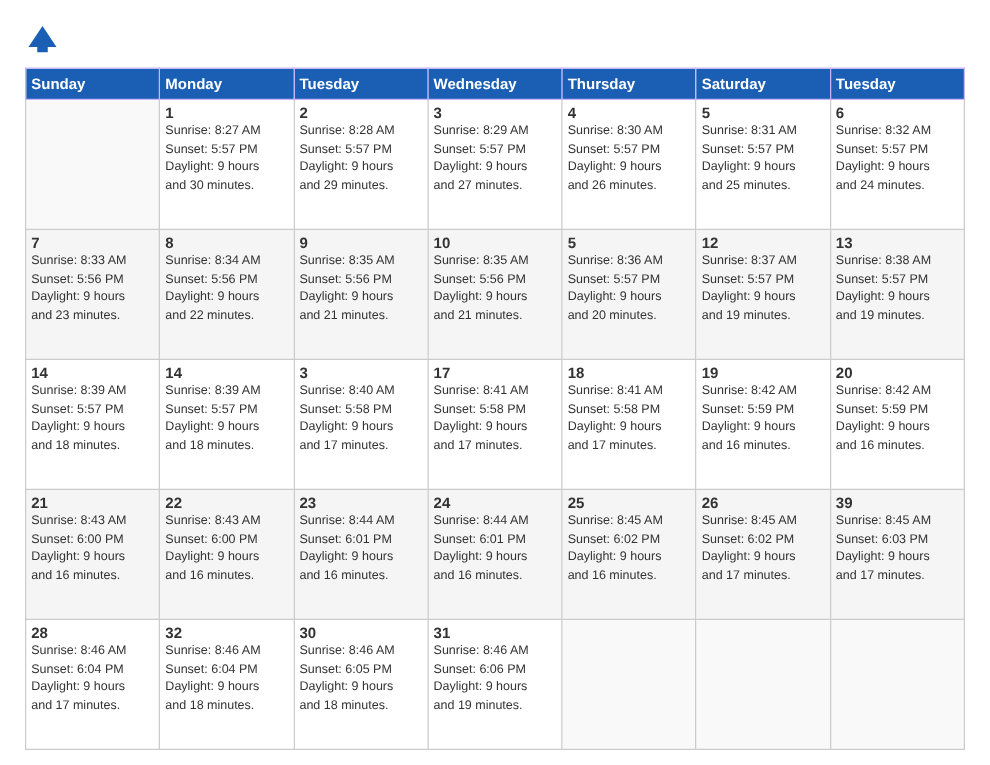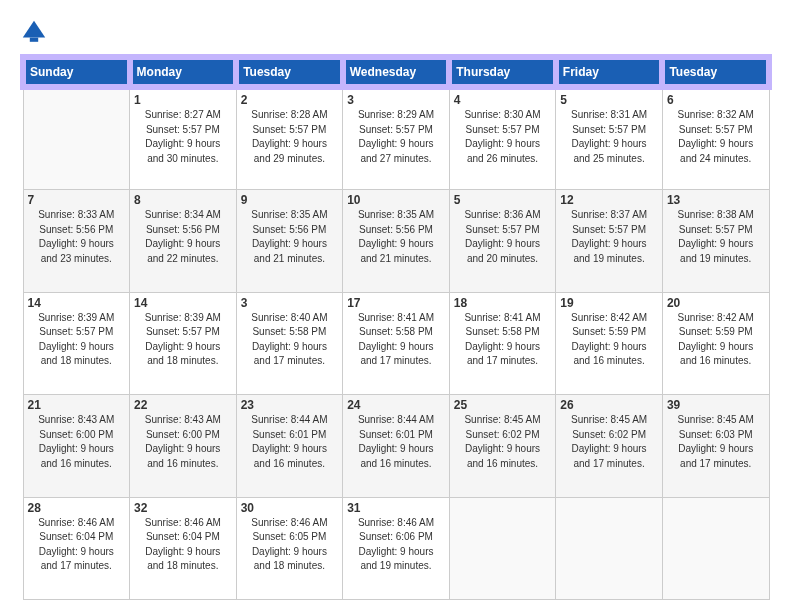--- a/index.html
+++ b/index.html
@@ -59,21 +59,21 @@
       width: 100%;
       table-layout: fixed;
     }
     .calendar th {
       background-color: #1a5fb4;
       color: #fff;
       font-size: 12px;
       font-weight: bold;
       padding: 5px 4px;
       text-align: left;
-      border: 6px solid #c4b5fd;
+      border: 1px solid #c4b5fd;
     }
     .calendar td {
       border: 1px solid #ccc;
       vertical-align: top;
       padding: 3px 4px;
       font-size: 10.5px;
       color: #333;
       background: #fff;
       height: 88px;
     }
@@ -83,21 +83,20 @@
     .day-num {
       font-weight: bold;
       font-size: 12px;
       display: block;
       margin-bottom: 1px;
     }
     .day-info {
       font-size: 10px;
       line-height: 1.45;
       color: #333;
-      text-align: center;
     }
     .empty-cell {
       background: #f9f9f9 !important;
     }
   </style>
 </head>
 <body>
 
 <div class="page">
   <div class="header">
@@ -118,21 +117,21 @@
   </div>
 
   <table class="calendar">
     <thead>
       <tr>
       <th>Sunday</th>
           <th>Monday</th>
           <th>Tuesday</th>
           <th>Wednesday</th>
           <th>Thursday</th>
-          <th>Friday</th>
+          <th>Saturday</th>
           <th>Tuesday</th>
         </tr>
     </thead>
     <tbody id="calendar-body">
     <tr>
           <td class="empty-cell"></td>
           <td>
             <span class="day-num">1</span>
             <div class="day-info">Sunrise: 8:27 AM<br>Sunset: 5:57 PM<br>Daylight: 9 hours<br>and 30 minutes.</div>
           </td>

